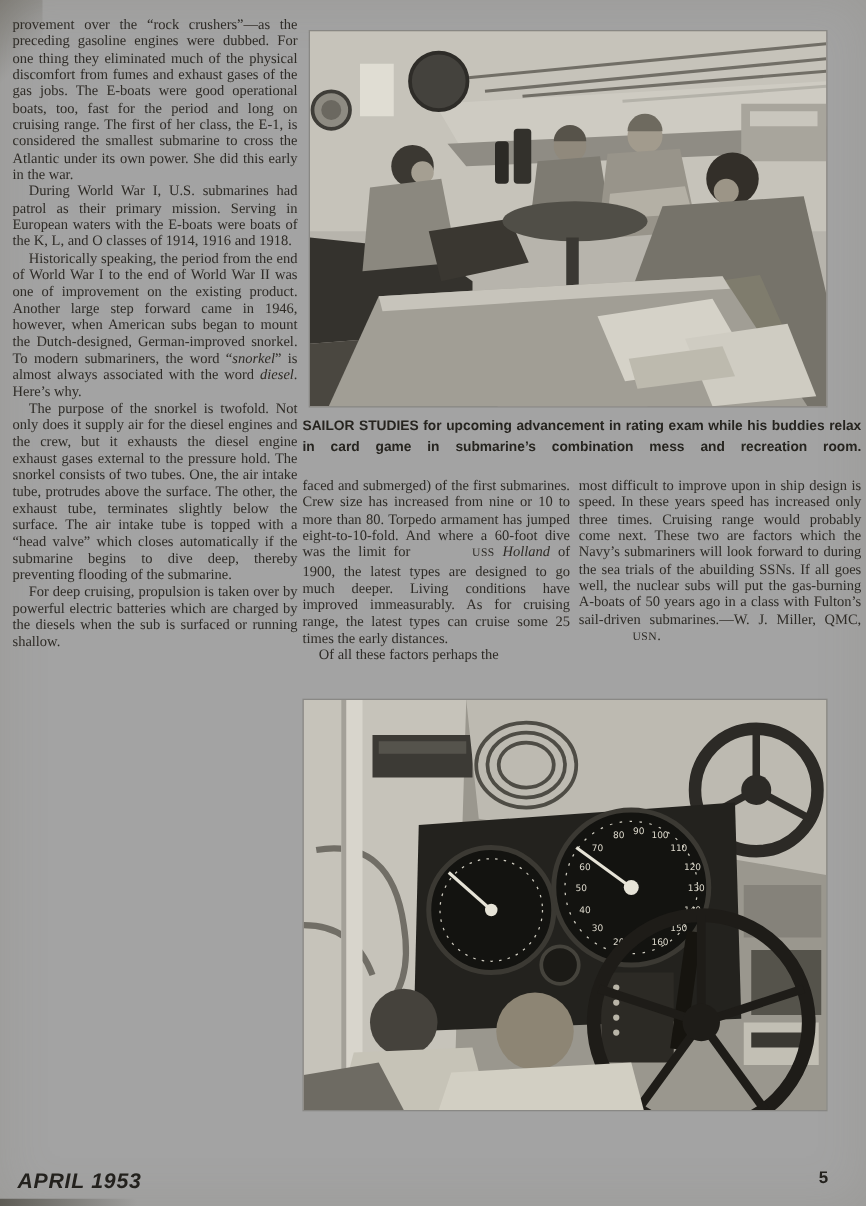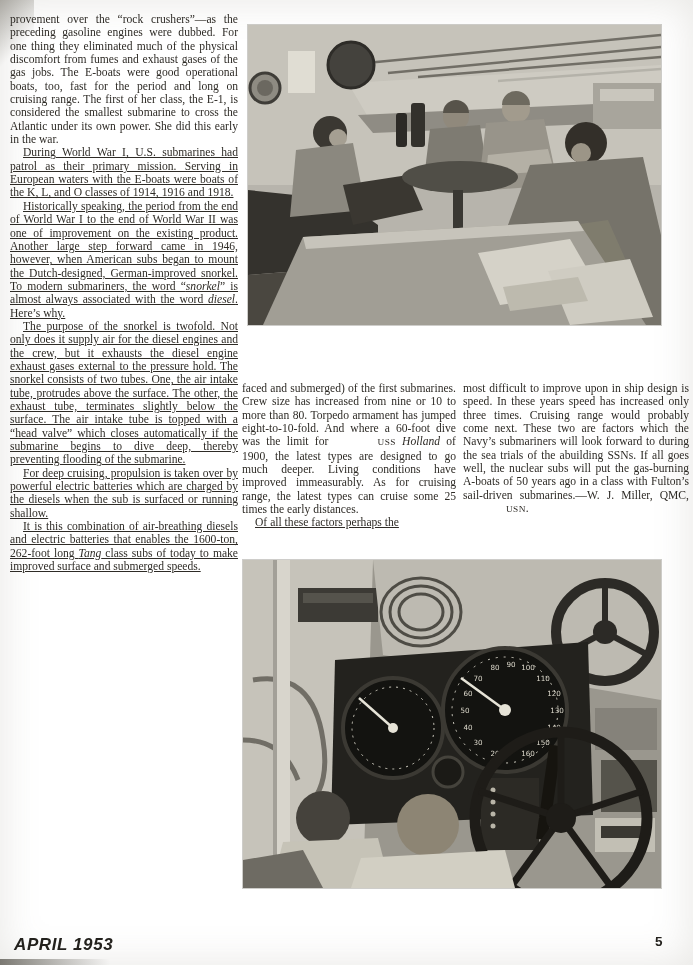--- a/index.html
+++ b/index.html
@@ -1,27 +1,27 @@
 <!DOCTYPE html>
 <html><head>
 <meta charset="utf-8">
 <style>
   html,body{margin:0;padding:0;background:#d8d6d0;}
   .page{
     position:relative; width:693px; height:965px; margin:0 auto;
-    background:#ffffff; overflow:hidden;
+    background:#a3a3a3; overflow:hidden;
     font-family:"Liberation Serif", serif;
     box-shadow:inset 0 0 40px rgba(120,115,100,0.18);
   }
   .col{
     position:absolute; text-align:justify; color:#2e2b26;
     font-size:11.6px; line-height:13.35px;
   }
   .col p{margin:0; padding:0;}
-  .col p.indent{text-indent:13px;text-decoration:underline;}
+  .col p.indent{text-indent:13px;}
   .it{font-style:italic;}
   .sc{font-size:0.8em; letter-spacing:0.4px;margin-left:43px;}
   .col-left{left:10px; top:13px; width:228px;}
   .col-mid{left:242px; top:382px; width:214px;}
   .col-right{left:463px; top:382px; width:226px;}
   .photo{
     position:absolute; outline:1px solid rgba(60,55,45,0.25);
     background:#b7b4ac;
   }
   .photo svg{display:block;}
@@ -65,21 +65,20 @@
 
   <div class="smudge-top-left"></div>
   <div class="smudge-bottom-left"></div>
 
   <div class="col col-left">
     <p><span>provement over the “rock crushers”—as the preceding gasoline engines were dubbed. For one thing they eliminated much of the physical discomfort from fumes and exhaust gases of the gas jobs. The E-boats were good operational boats, too, fast for the period and long on cruising range. The first of her class, the E-1, is considered the smallest submarine to cross the Atlantic under its own power. She did this early in the war.</span></p>
     <p class="indent"><span>During World War I, U.S. submarines had patrol as their primary mission. Serving in European waters with the E-boats were boats of the K, L, and O classes of 1914, 1916 and 1918.</span></p>
     <p class="indent"><span>Historically speaking, the period from the end of World War I to the end of World War II was one of improvement on the existing product. Another large step forward came in 1946, however, when American subs began to mount the Dutch-designed, German-improved snorkel. To modern submariners, the word “</span><span class="it">snorkel</span><span>” is almost always associated with the word </span><span class="it">diesel</span><span>. Here’s why.</span></p>
     <p class="indent"><span>The purpose of the snorkel is twofold. Not only does it supply air for the diesel engines and the crew, but it exhausts the diesel engine exhaust gases external to the pressure hold. The snorkel consists of two tubes. One, the air intake tube, protrudes above the surface. The other, the exhaust tube, terminates slightly below the surface. The air intake tube is topped with a “head valve” which closes automatically if the submarine begins to dive deep, thereby preventing flooding of the submarine.</span></p>
     <p class="indent"><span>For deep cruising, propulsion is taken over by powerful electric batteries which are charged by the diesels when the sub is surfaced or running shallow.</span></p>
-    <p class="indent"><span>It is this combination of air-breathing diesels and electric batteries that enables the 1600-ton, 262-foot long </span><span class="it">Tang</span><span> class subs of today to make improved surface and submerged speeds.</span></p>
   </div>
 
   <div class="photo photo1">
     <svg width="413" height="300" viewBox="0 0 413 300">
       <rect width="413" height="300" fill="#b7b4ac"></rect>
       <rect width="413" height="160" fill="#c6c3ba"></rect>
       <g stroke="#716e66" stroke-width="2.5" fill="none">
         <path d="M118,38 L413,10"></path>
           <path d="M140,48 L413,22"></path>
         <path d="M170,52 L413,32"></path>
@@ -129,20 +128,21 @@
       <g>
         <polygon points="55,212 330,196 398,300 15,300" fill="#a19e95"></polygon>
         <polygon points="55,212 330,196 336,206 58,224" fill="#c7c4bb"></polygon>
         <polygon points="230,228 322,214 352,266 252,280" fill="#d5d2c8"></polygon>
         <polygon points="300,246 382,234 405,292 322,300" fill="#cfccc2"></polygon>
         <polygon points="255,262 330,252 340,276 262,286" fill="#bdbaae"></polygon>
       </g>
     </svg>
   </div>
 
+  <div class="caption caption1"><span>SAILOR STUDIES for upcoming advancement in rating exam while his buddies relax in card game in submarine’s combination mess and recreation room.</span></div>
 
   <div class="col col-mid">
     <p><span>faced and submerged) of the first submarines. Crew size has increased from nine or 10 to more than 80. Torpedo armament has jumped eight-to-10-fold. And where a 60-foot dive was the limit for </span><span class="sc">USS</span><span> </span><span class="it">Holland</span><span> of 1900, the latest types are designed to go much deeper. Living conditions have improved immeasurably. As for cruising range, the latest types can cruise some 25 times the early distances.</span></p>
     <p class="indent"><span>Of all these factors perhaps the</span></p>
   </div>
 
   <div class="col col-right">
     <p><span>most difficult to improve upon in ship design is speed. In these years speed has increased only three times. Cruising range would probably come next. These two are factors which the Navy’s submariners will look forward to during the sea trials of the abuilding SSNs. If all goes well, the nuclear subs will put the gas-burning A-boats of 50 years ago in a class with Fulton’s sail-driven submarines.—W. J. Miller, QMC, </span><span class="sc">USN</span><span>.</span></p>
   </div>
 

